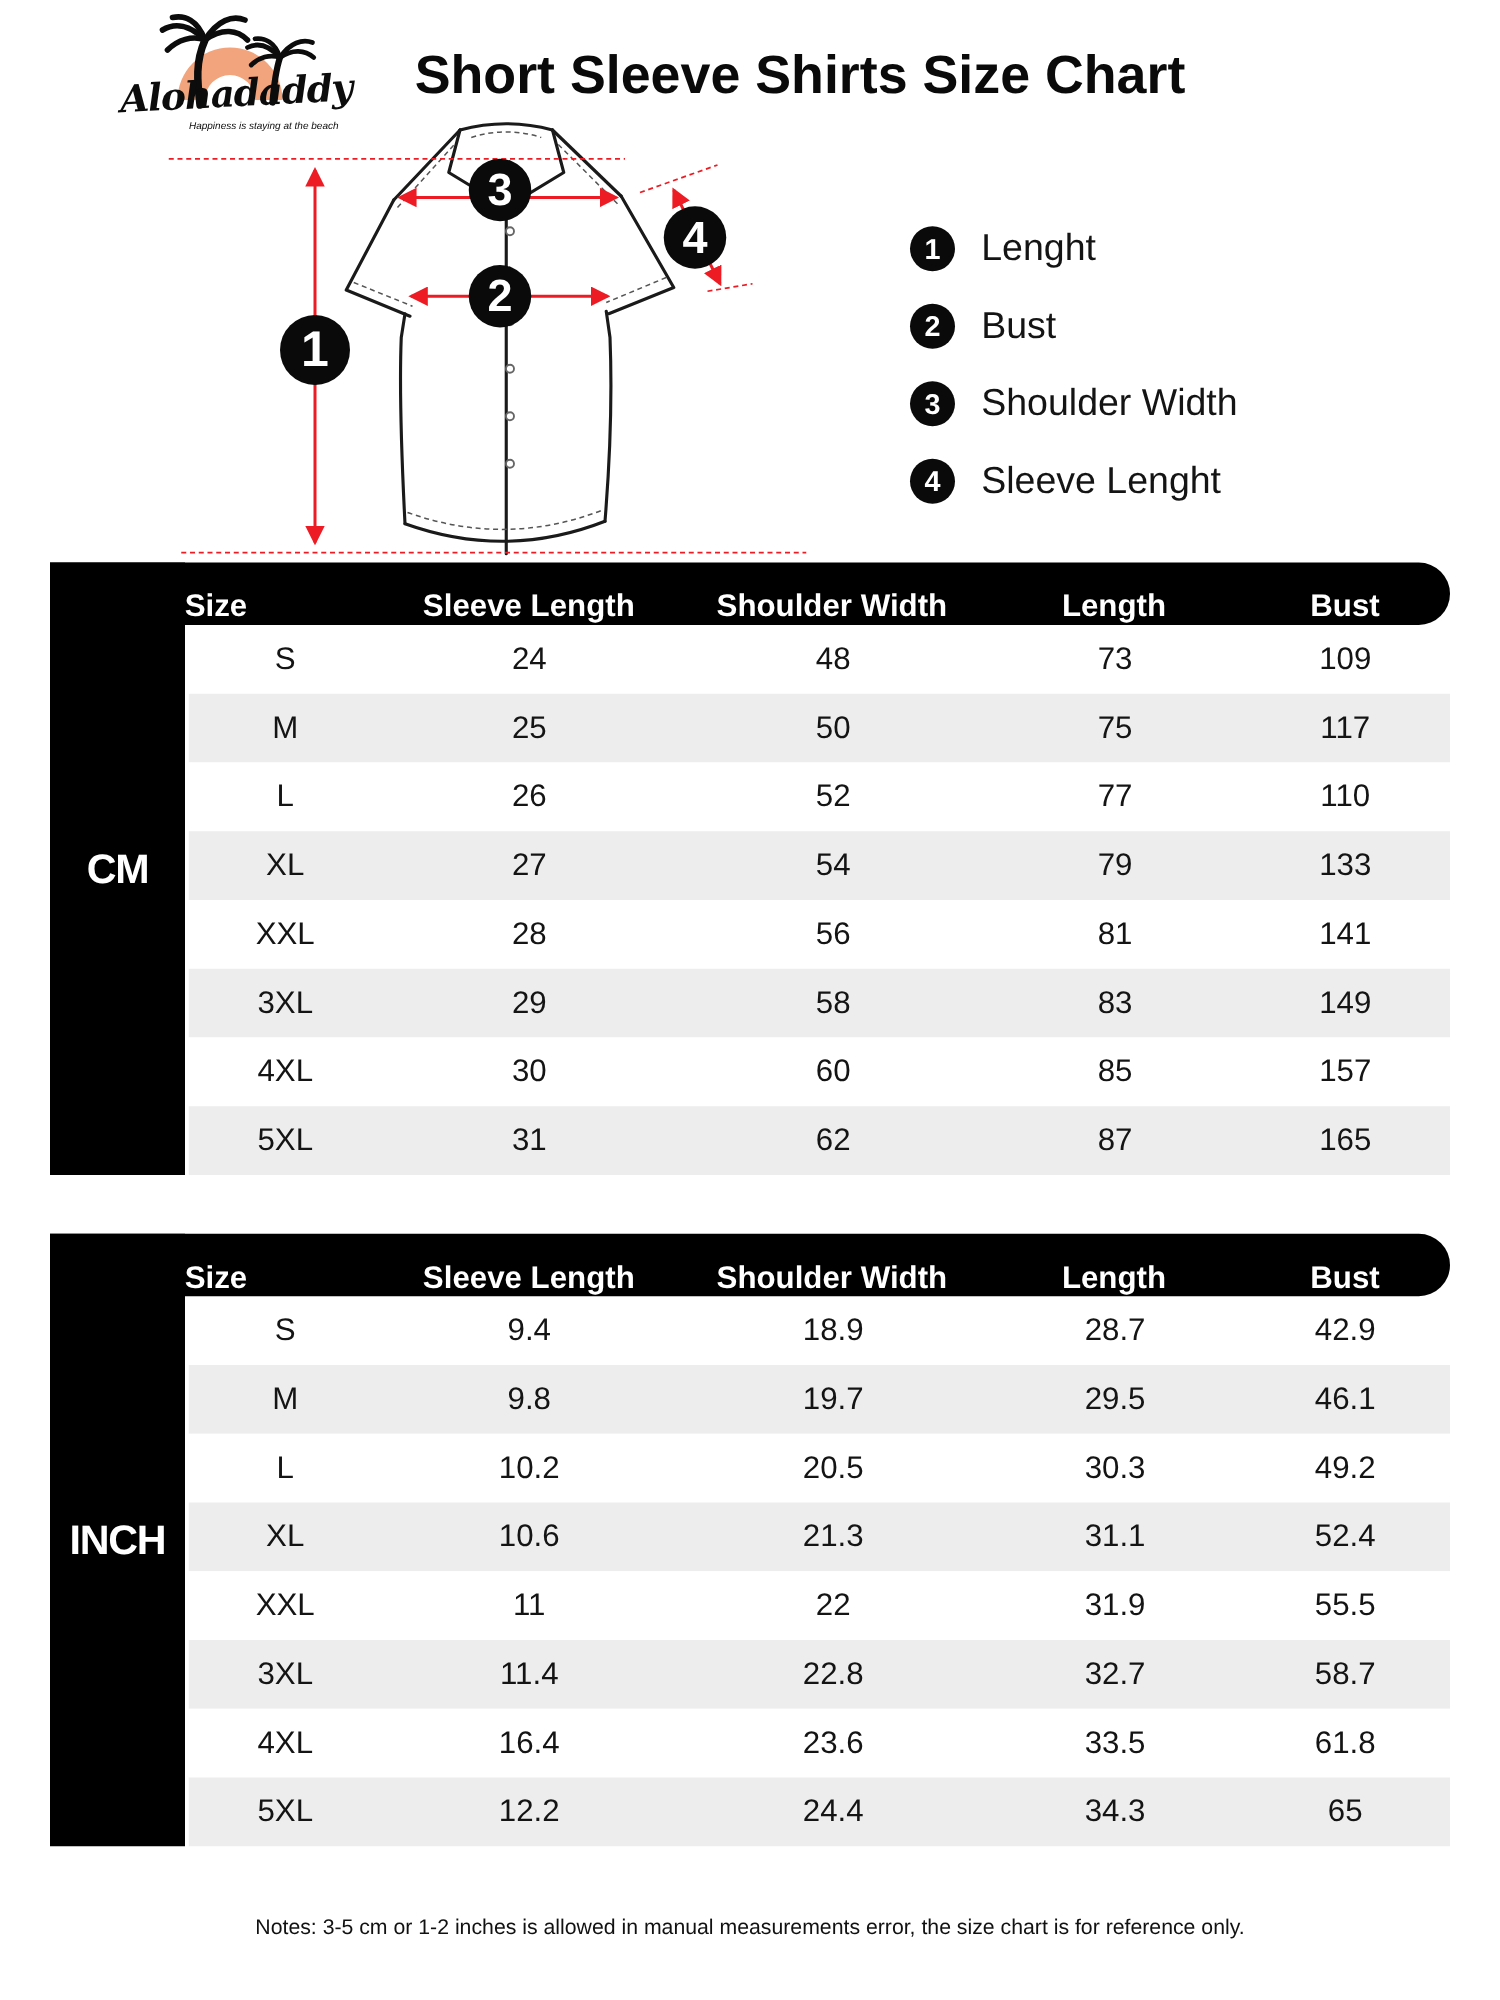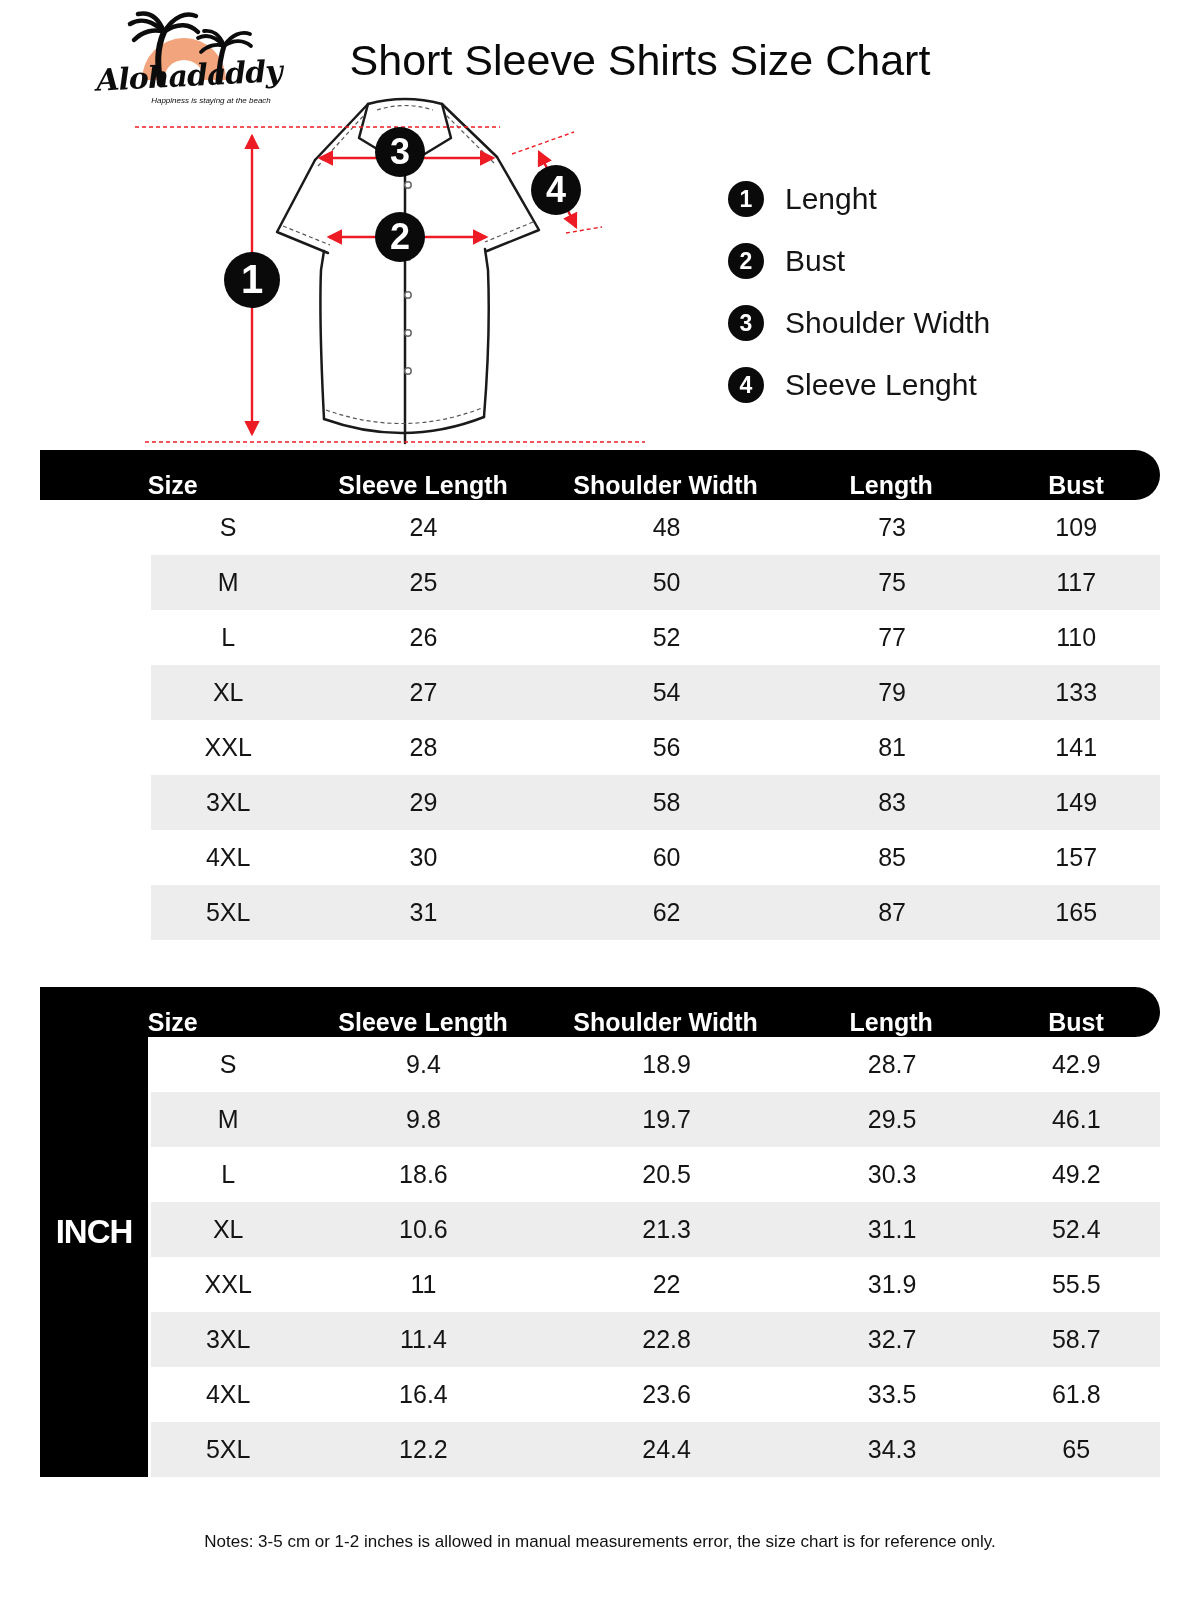--- a/index.html
+++ b/index.html
@@ -16,21 +16,21 @@
     font-size:30px; letter-spacing:-1px; transform:rotate(-3deg); color:#0c0c0c;
   }
   .brand-tagline {
     position:absolute; left:40px; top:90px; width:150px; text-align:center;
     font-size:8px; color:#0c0c0c; font-style:italic;
   }
 
   
   .page-title {
     position:absolute; left:280px; top:36px; width:720px; text-align:center;
-    font-size:43px; font-weight:normal; color:#0a0a0a; letter-spacing:0px;
+    font-size:43px; font-weight:bold; color:#0a0a0a; letter-spacing:0px;
   }
 
   
   .diagram { position:absolute; left:115px; top:88px; width:550px; height:365px; }
 
   
   .legend { position:absolute; left:728px; top:180px; }
   .legend-item { display:flex; align-items:center; height:38px; margin-bottom:24px; }
   .legend-badge {
     width:36px; height:36px; border-radius:50%; background:#0a0a0a; color:#fff;
@@ -190,20 +190,23 @@
         <div class="legend-badge">3</div>
         <div class="legend-label">Shoulder Width</div>
       </div>
       <div class="legend-item">
         <div class="legend-badge">4</div>
         <div class="legend-label">Sleeve Lenght</div>
       </div>
     </div>
 
   <div class="size-table cm">
+    <div class="tbl-band">
+      <span class="unit-label">CM</span>
+    </div>
     <div class="tbl-header">
         <div>Size</div>
         <div>Sleeve Length</div>
         <div>Shoulder Width</div>
         <div>Length</div>
         <div>Bust</div>
       </div>
     <div class="tbl-body">
         <div class="tbl-row">
           <div>S</div>
@@ -285,21 +288,21 @@
         </div>
         <div class="tbl-row">
           <div>M</div>
           <div>9.8</div>
           <div>19.7</div>
           <div>29.5</div>
           <div>46.1</div>
         </div>
         <div class="tbl-row">
           <div>L</div>
-          <div>18.6</div>
+          <div>10.2</div>
           <div>20.5</div>
           <div>30.3</div>
           <div>49.2</div>
         </div>
         <div class="tbl-row">
           <div>XL</div>
           <div>10.6</div>
           <div>21.3</div>
           <div>31.1</div>
           <div>52.4</div>

